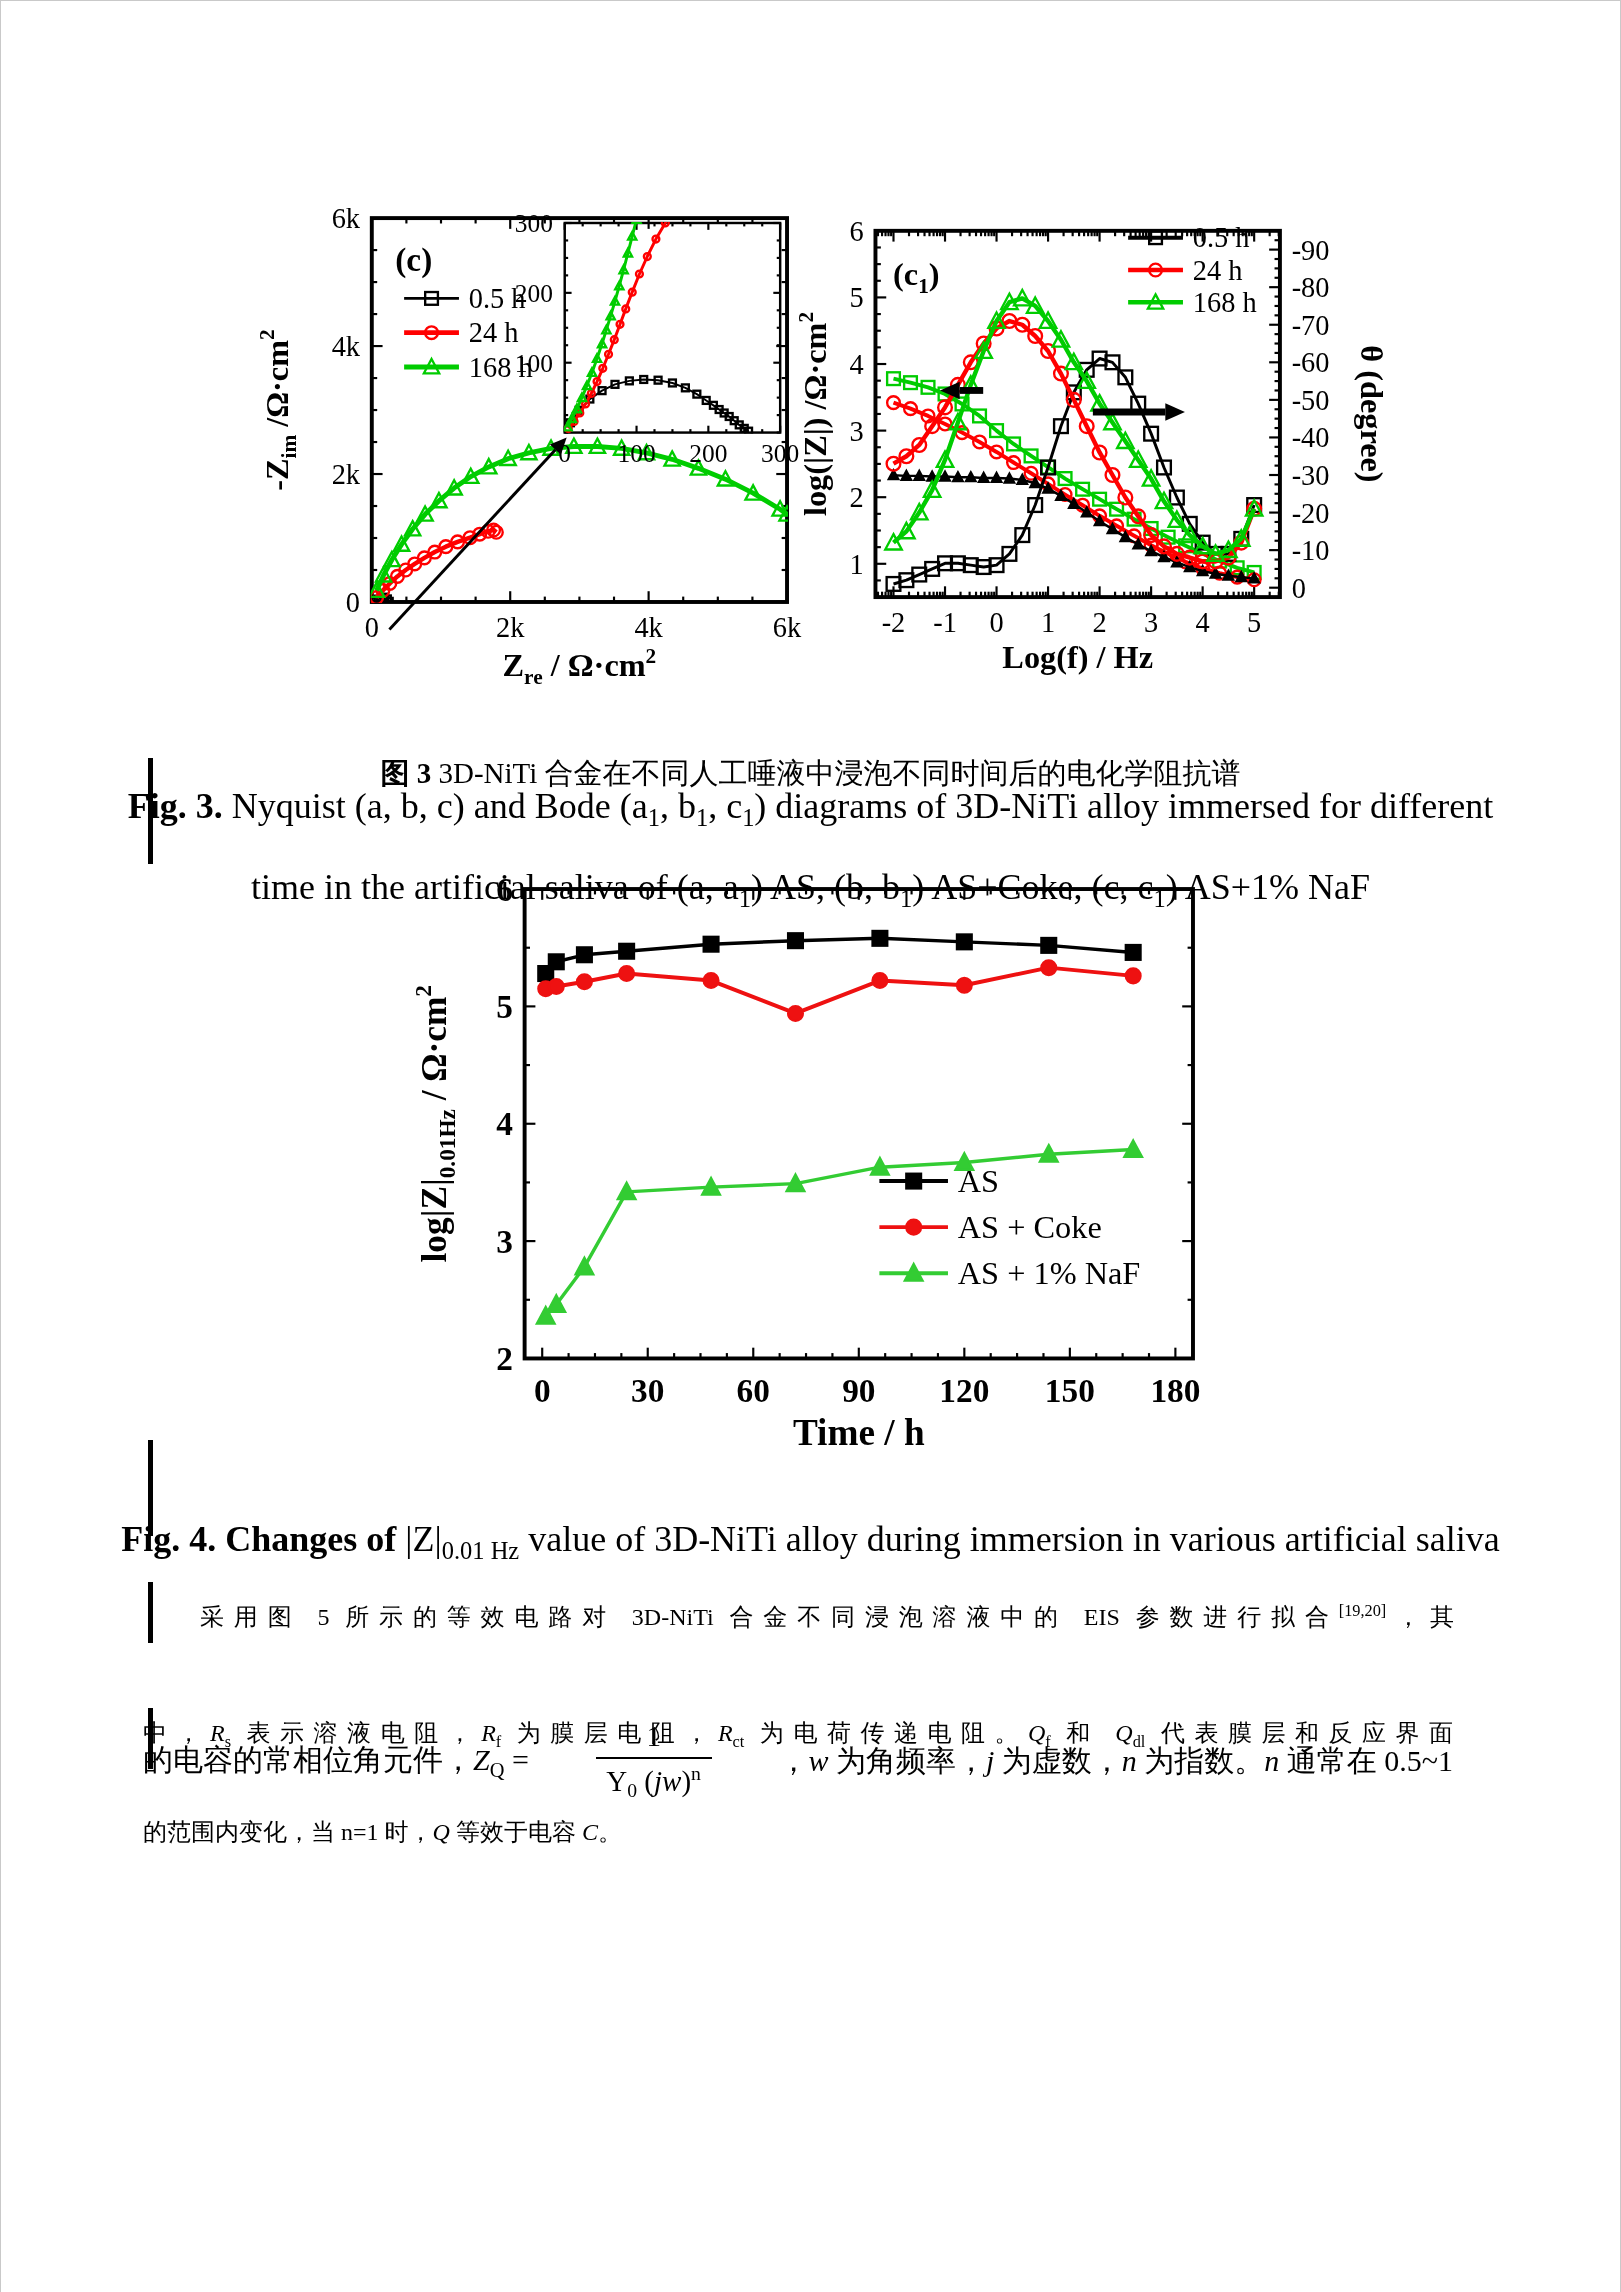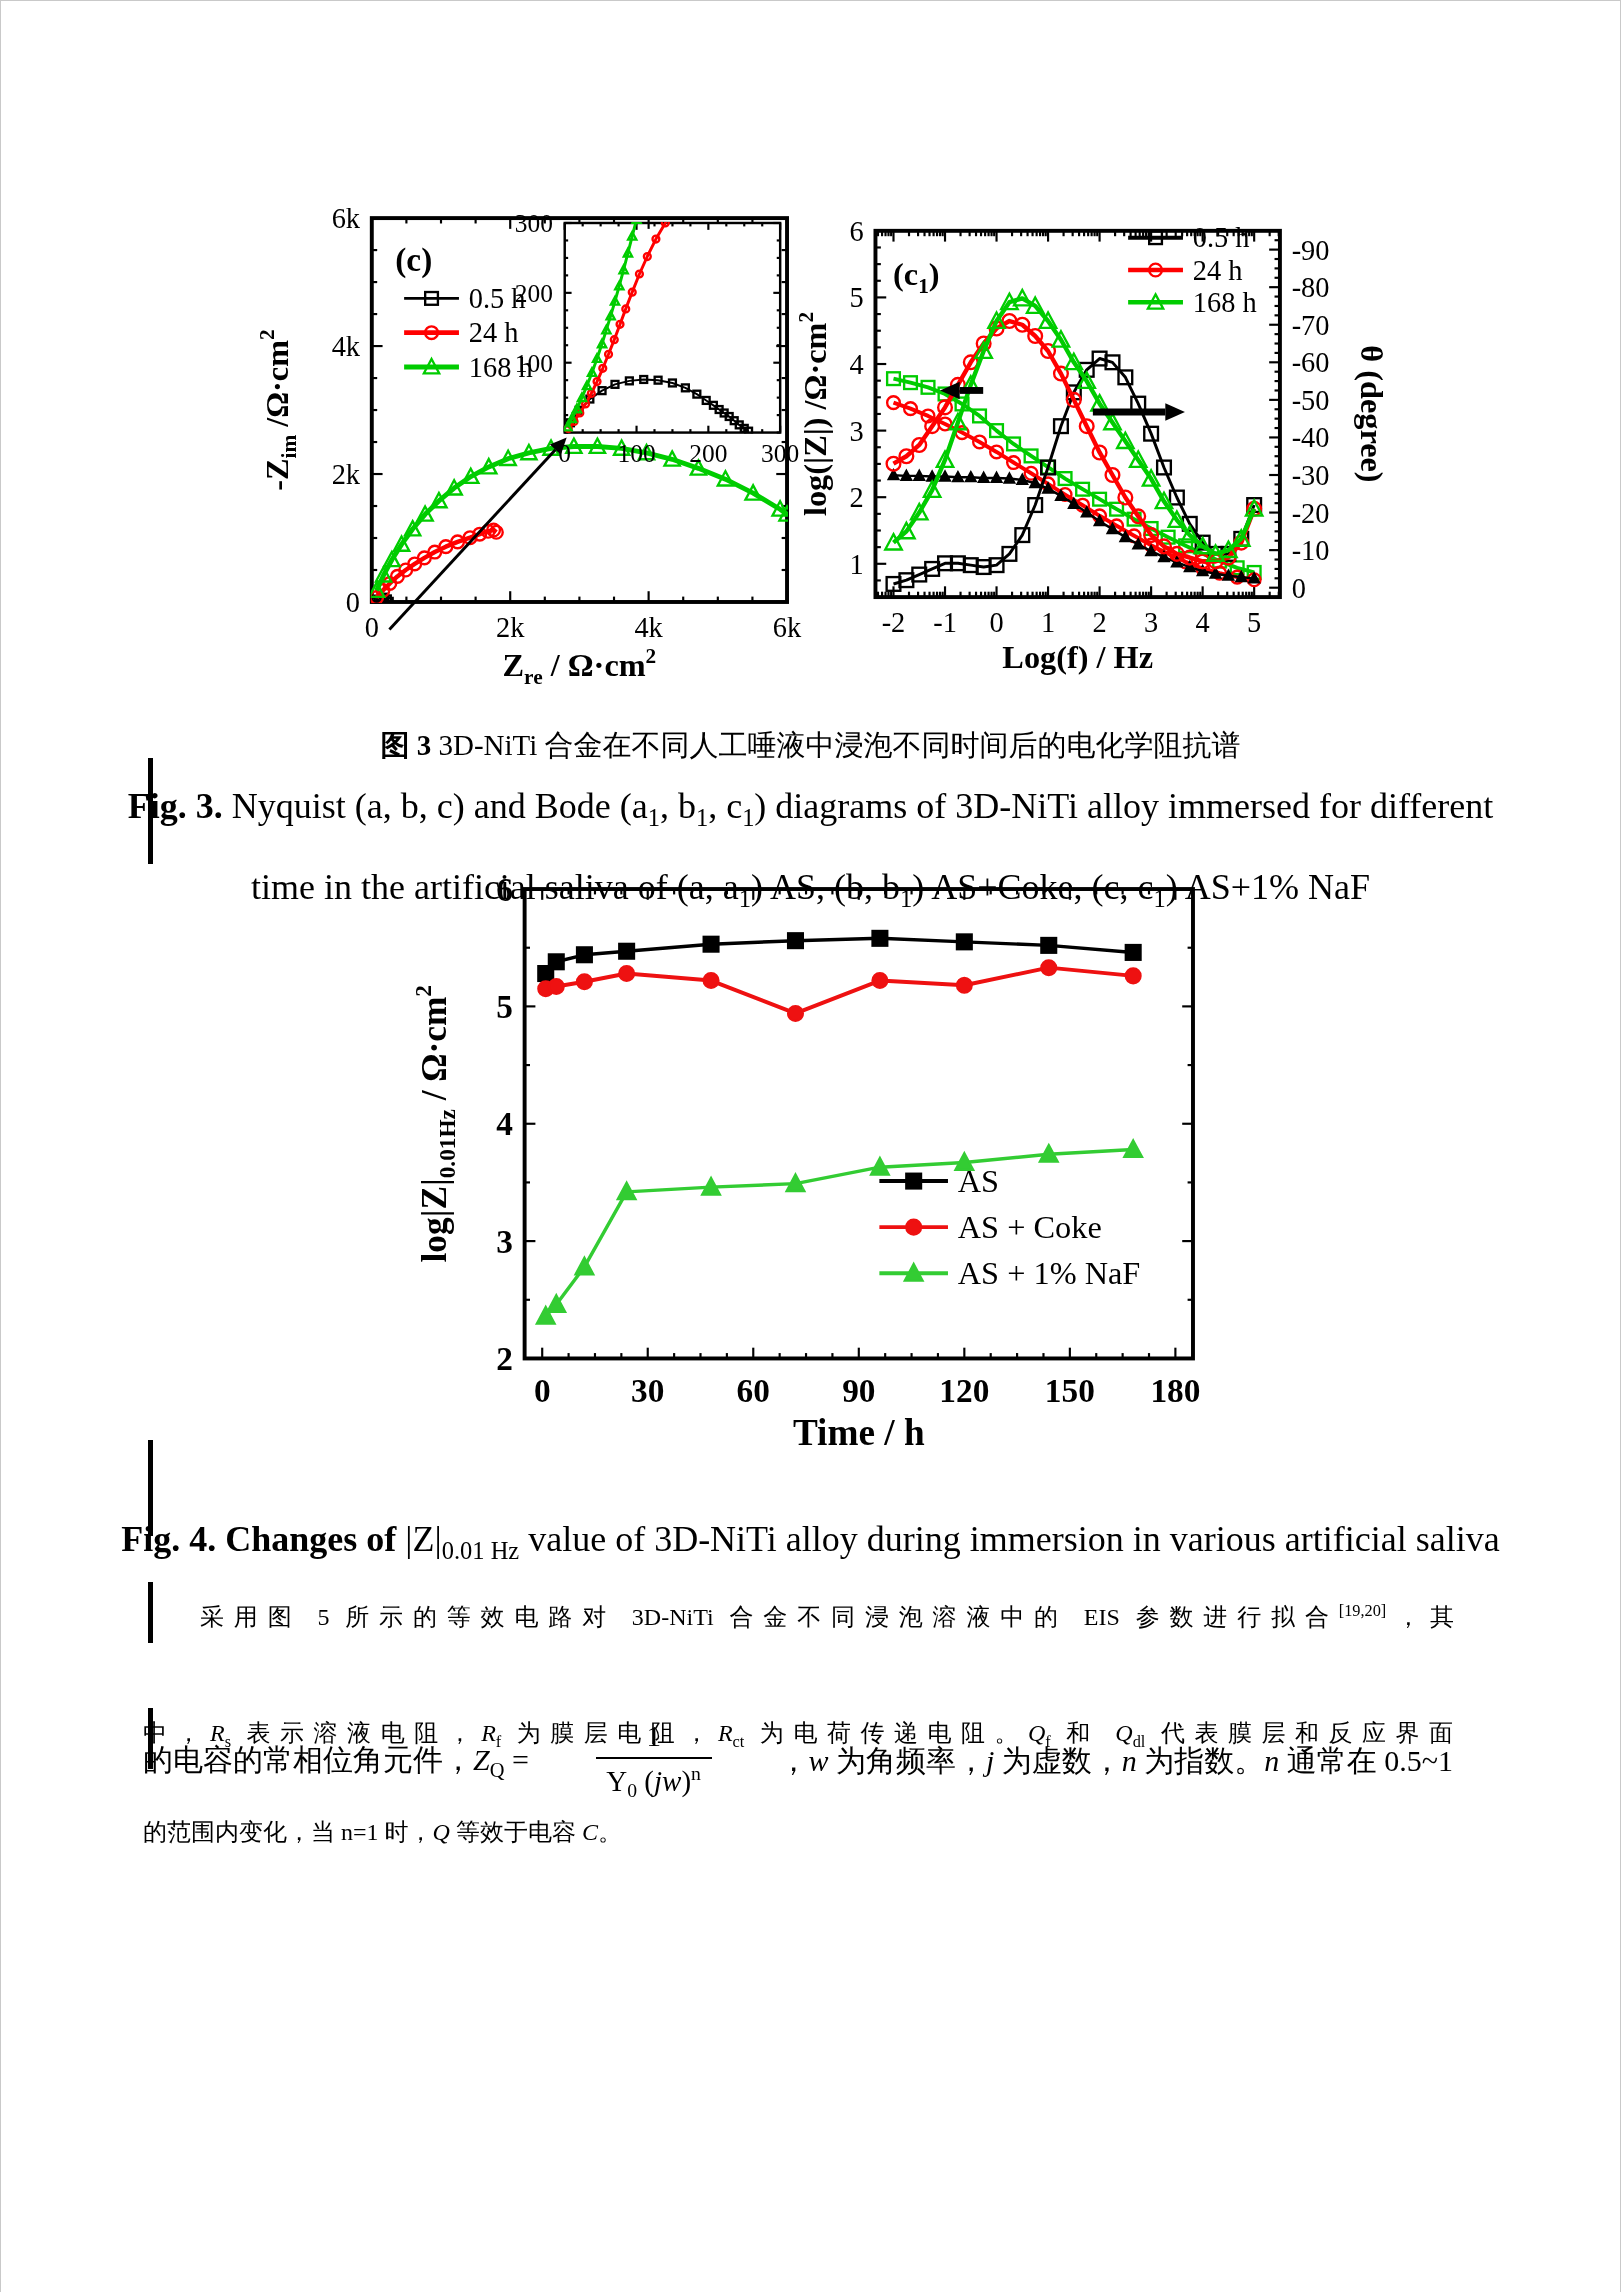--- a/index.html
+++ b/index.html
@@ -705,21 +705,21 @@
         <rect x="359.5" y="105.5" width="13" height="13" fill="none" stroke="#000000" stroke-width="2.4"></rect>
         <text x="404" y="121.86" font-size="29" text-anchor="start" fill="#000" font-family="&quot;Liberation Serif&quot;, serif"><tspan dy="0">0.5 h</tspan></text>
         <line x1="338" y1="145" x2="394" y2="145" stroke="#ff0000" stroke-width="4.5"></line>
         <circle cx="366" cy="145" r="6.5" fill="none" stroke="#ff0000" stroke-width="2.4"></circle>
         <text x="404" y="154.86" font-size="29" text-anchor="start" fill="#000" font-family="&quot;Liberation Serif&quot;, serif"><tspan dy="0">24 h</tspan></text>
         <line x1="338" y1="178" x2="394" y2="178" stroke="#00cc00" stroke-width="4.5"></line>
         <path d="M 366 169.94 L 373.8 184.5 L 358.2 184.5 Z" fill="none" stroke="#00cc00" stroke-width="2.4"></path>
         <text x="404" y="187.86" font-size="29" text-anchor="start" fill="#000" font-family="&quot;Liberation Serif&quot;, serif"><tspan dy="0">168 h</tspan></text>
       </svg></div>
 
-  <div class="cap cap-cn" style="top:725px;"><b>图 3</b> 3D-NiTi 合金在不同人工唾液中浸泡不同时间后的电化学阻抗谱</div>
+  <div class="cap cap-cn" style="top:753px;"><b>图 3</b> 3D-NiTi 合金在不同人工唾液中浸泡不同时间后的电化学阻抗谱</div>
   <div class="cap cap-en" style="top:784px;"><b>Fig. 3.</b> Nyquist (a, b, c) and Bode (a<sub>1</sub>, b<sub>1</sub>, c<sub>1</sub>) diagrams of 3D-NiTi alloy immersed for different</div>
   <div class="cap cap-en" style="top:843px;margin-top:22px;">time in the artificial saliva of (a, a<sub>1</sub>) AS, (b, b<sub>1</sub>) AS+Coke, (c, c<sub>1</sub>) AS+1% NaF</div>
 
   <div class="chart" style="left: 392px; top: 841px;"><svg width="863" height="637" viewBox="0 0 880 650">
         <rect x="134" y="48" width="682" height="479" fill="none" stroke="#000" stroke-width="4"></rect>
         <clipPath id="clipc2">
           <rect x="133" y="47" width="684" height="481"></rect>
         </clipPath>
         <line x1="151.94736842105263" y1="527" x2="151.94736842105263" y2="516" stroke="#000" stroke-width="2.2"></line>
         <line x1="151.94736842105263" y1="48" x2="151.94736842105263" y2="59" stroke="#000" stroke-width="2.2"></line>

